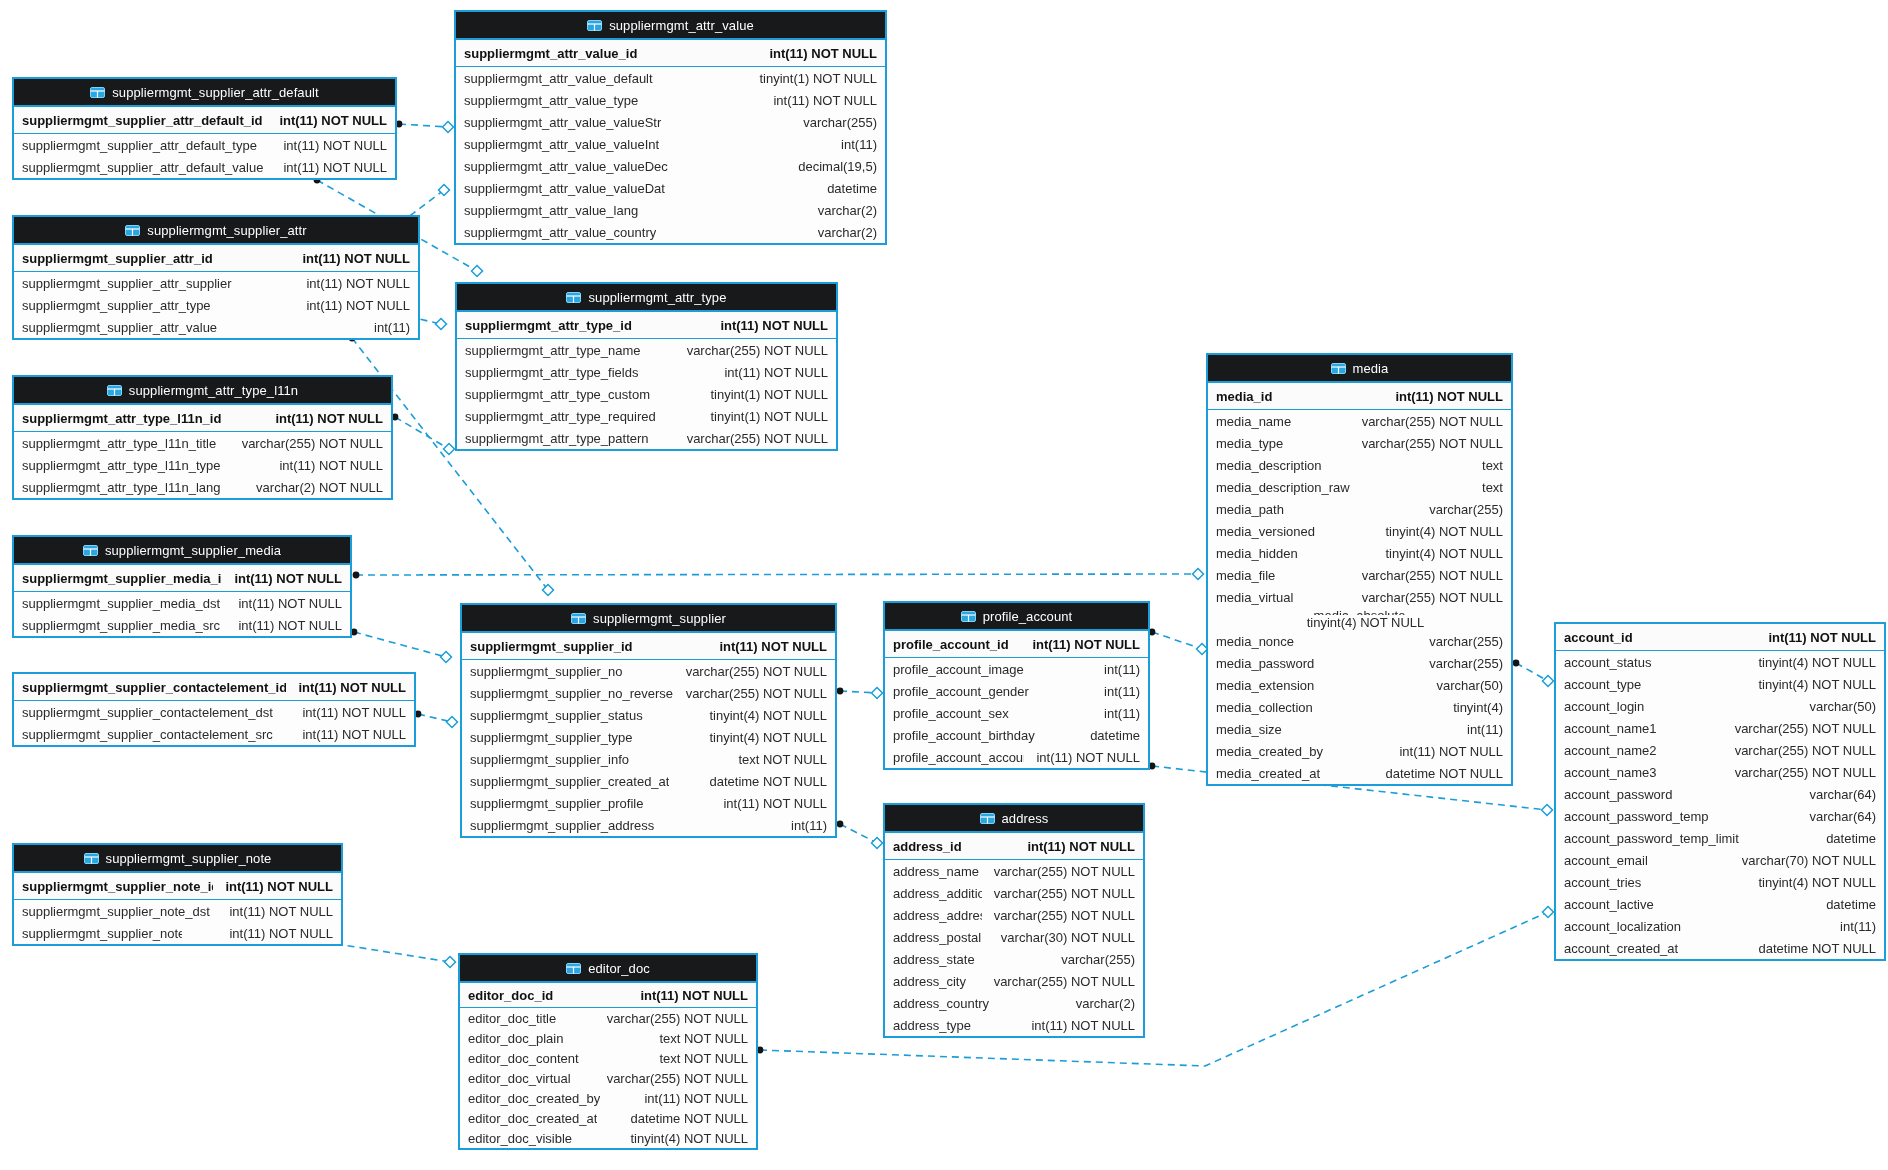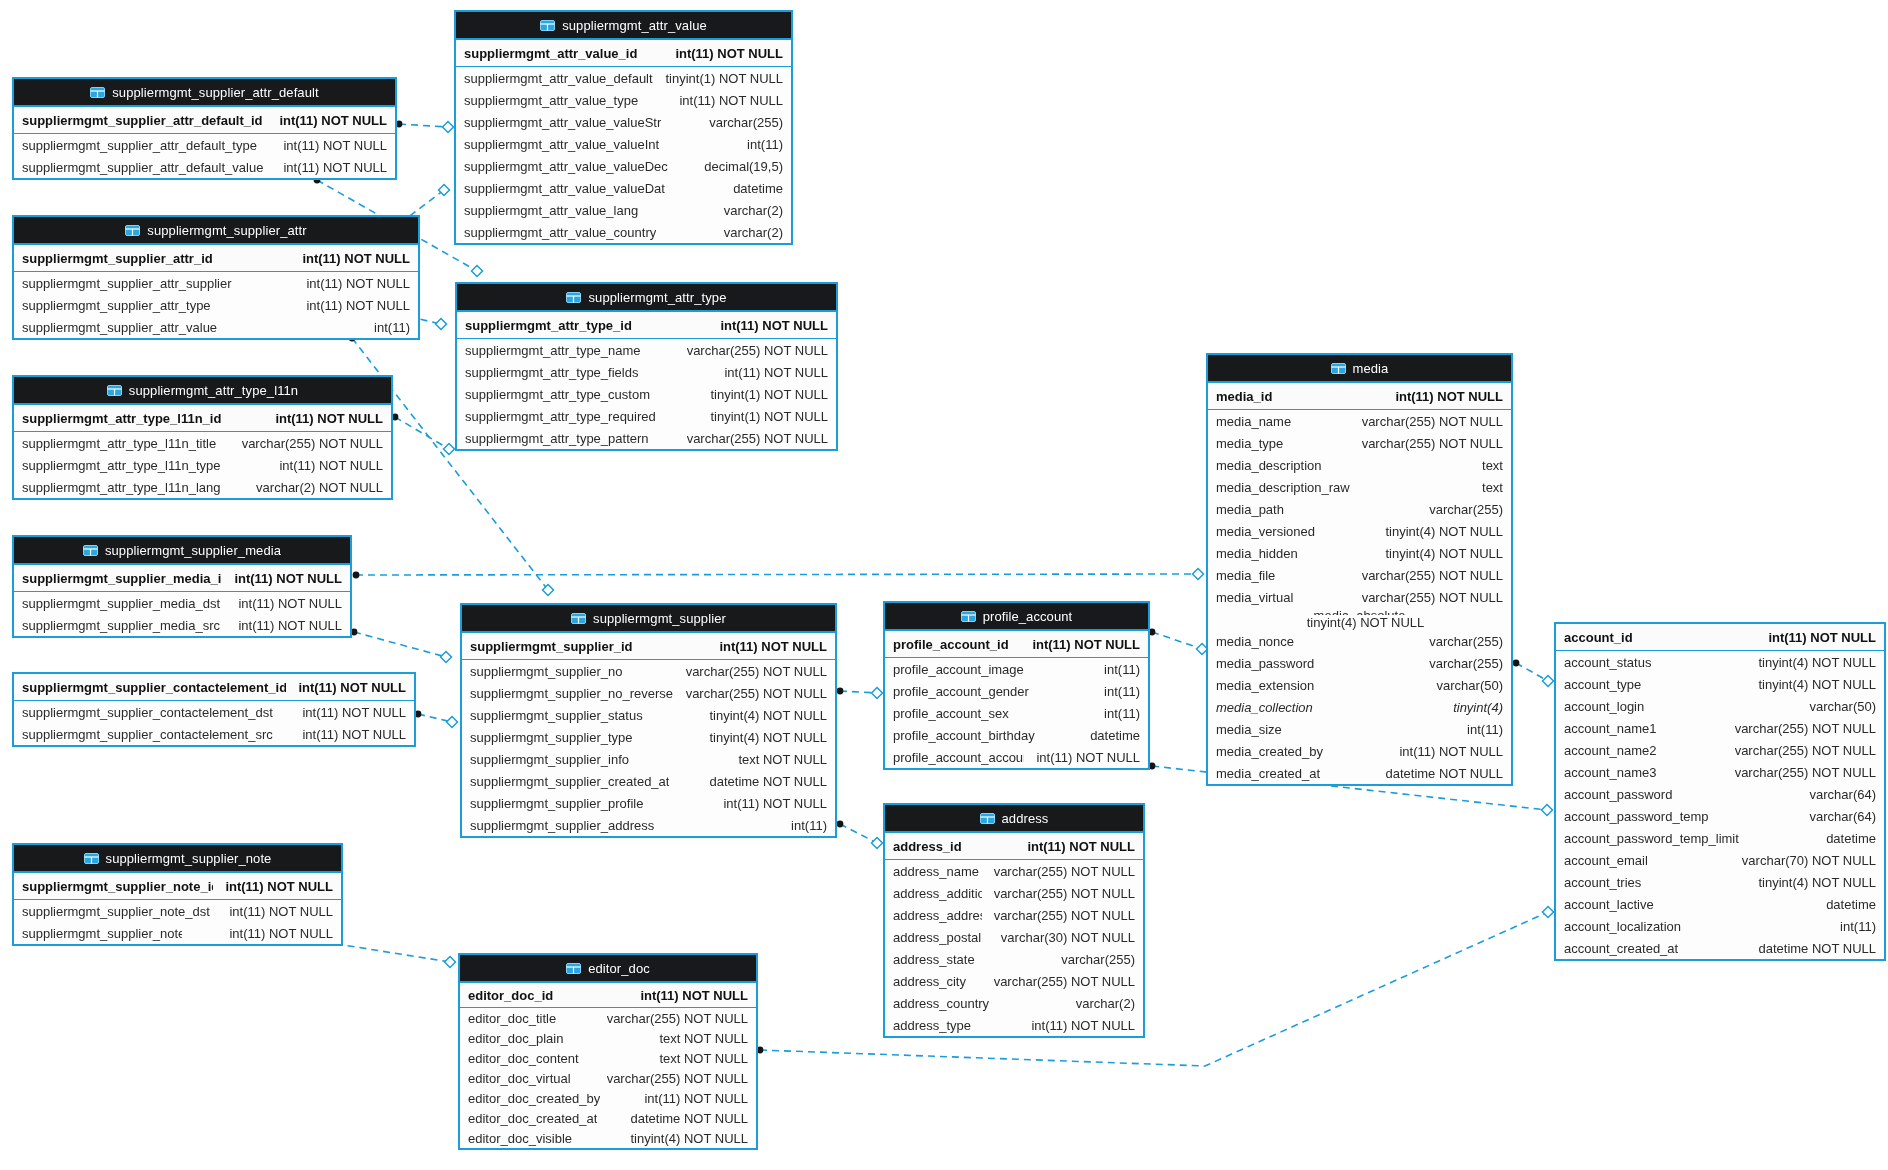--- a/index.html
+++ b/index.html
@@ -245,21 +245,21 @@
       </div>
       <div class="col-row" style="height: 22px;">
         <span class="fld">suppliermgmt_supplier_note_dst</span>
         <span class="typ">int(11) NOT NULL</span>
       </div>
       <div class="col-row" style="height: 22px; gap: 35px;">
         <span class="fld">suppliermgmt_supplier_note_src</span>
         <span class="typ">int(11) NOT NULL</span>
       </div>
     </div>
-    <div class="db-table" style="left: 454px; top: 10px; width: 339px;">
+    <div class="db-table" style="left: 454px; top: 10px; width: 433px;">
       <div class="tbl-header">
         <svg width="15" height="11" class="tbl-icon">
           <rect x="0.5" y="0.5" width="14" height="10" rx="1.5" fill="#2aa6e0" stroke="#7fd2f5"></rect>
           <line x1="0.5" y1="4" x2="14.5" y2="4" stroke="#ffffff" stroke-width="1.2"></line>
           <line x1="7.5" y1="4" x2="7.5" y2="10.5" stroke="#ffffff" stroke-width="1.2"></line>
         </svg>
         <span>suppliermgmt_attr_value</span>
       </div>
       <div class="pk-row" style="height: 26px;">
         <span class="fld">suppliermgmt_attr_value_id</span>
@@ -558,21 +558,21 @@
         <span class="typ">varchar(255)</span>
       </div>
       <div class="col-row" style="height: 22px;">
         <span class="fld">media_password</span>
         <span class="typ">varchar(255)</span>
       </div>
       <div class="col-row" style="height: 22px;">
         <span class="fld">media_extension</span>
         <span class="typ">varchar(50)</span>
       </div>
-      <div class="col-row" style="height: 22px; font-style: italic;">
+      <div class="col-row" style="height: 22px;">
         <span class="fld">media_collection</span>
         <span class="typ">tinyint(4)</span>
       </div>
       <div class="col-row" style="height: 22px;">
         <span class="fld">media_size</span>
         <span class="typ">int(11)</span>
       </div>
       <div class="col-row" style="height: 22px;">
         <span class="fld">media_created_by</span>
         <span class="typ">int(11) NOT NULL</span>

